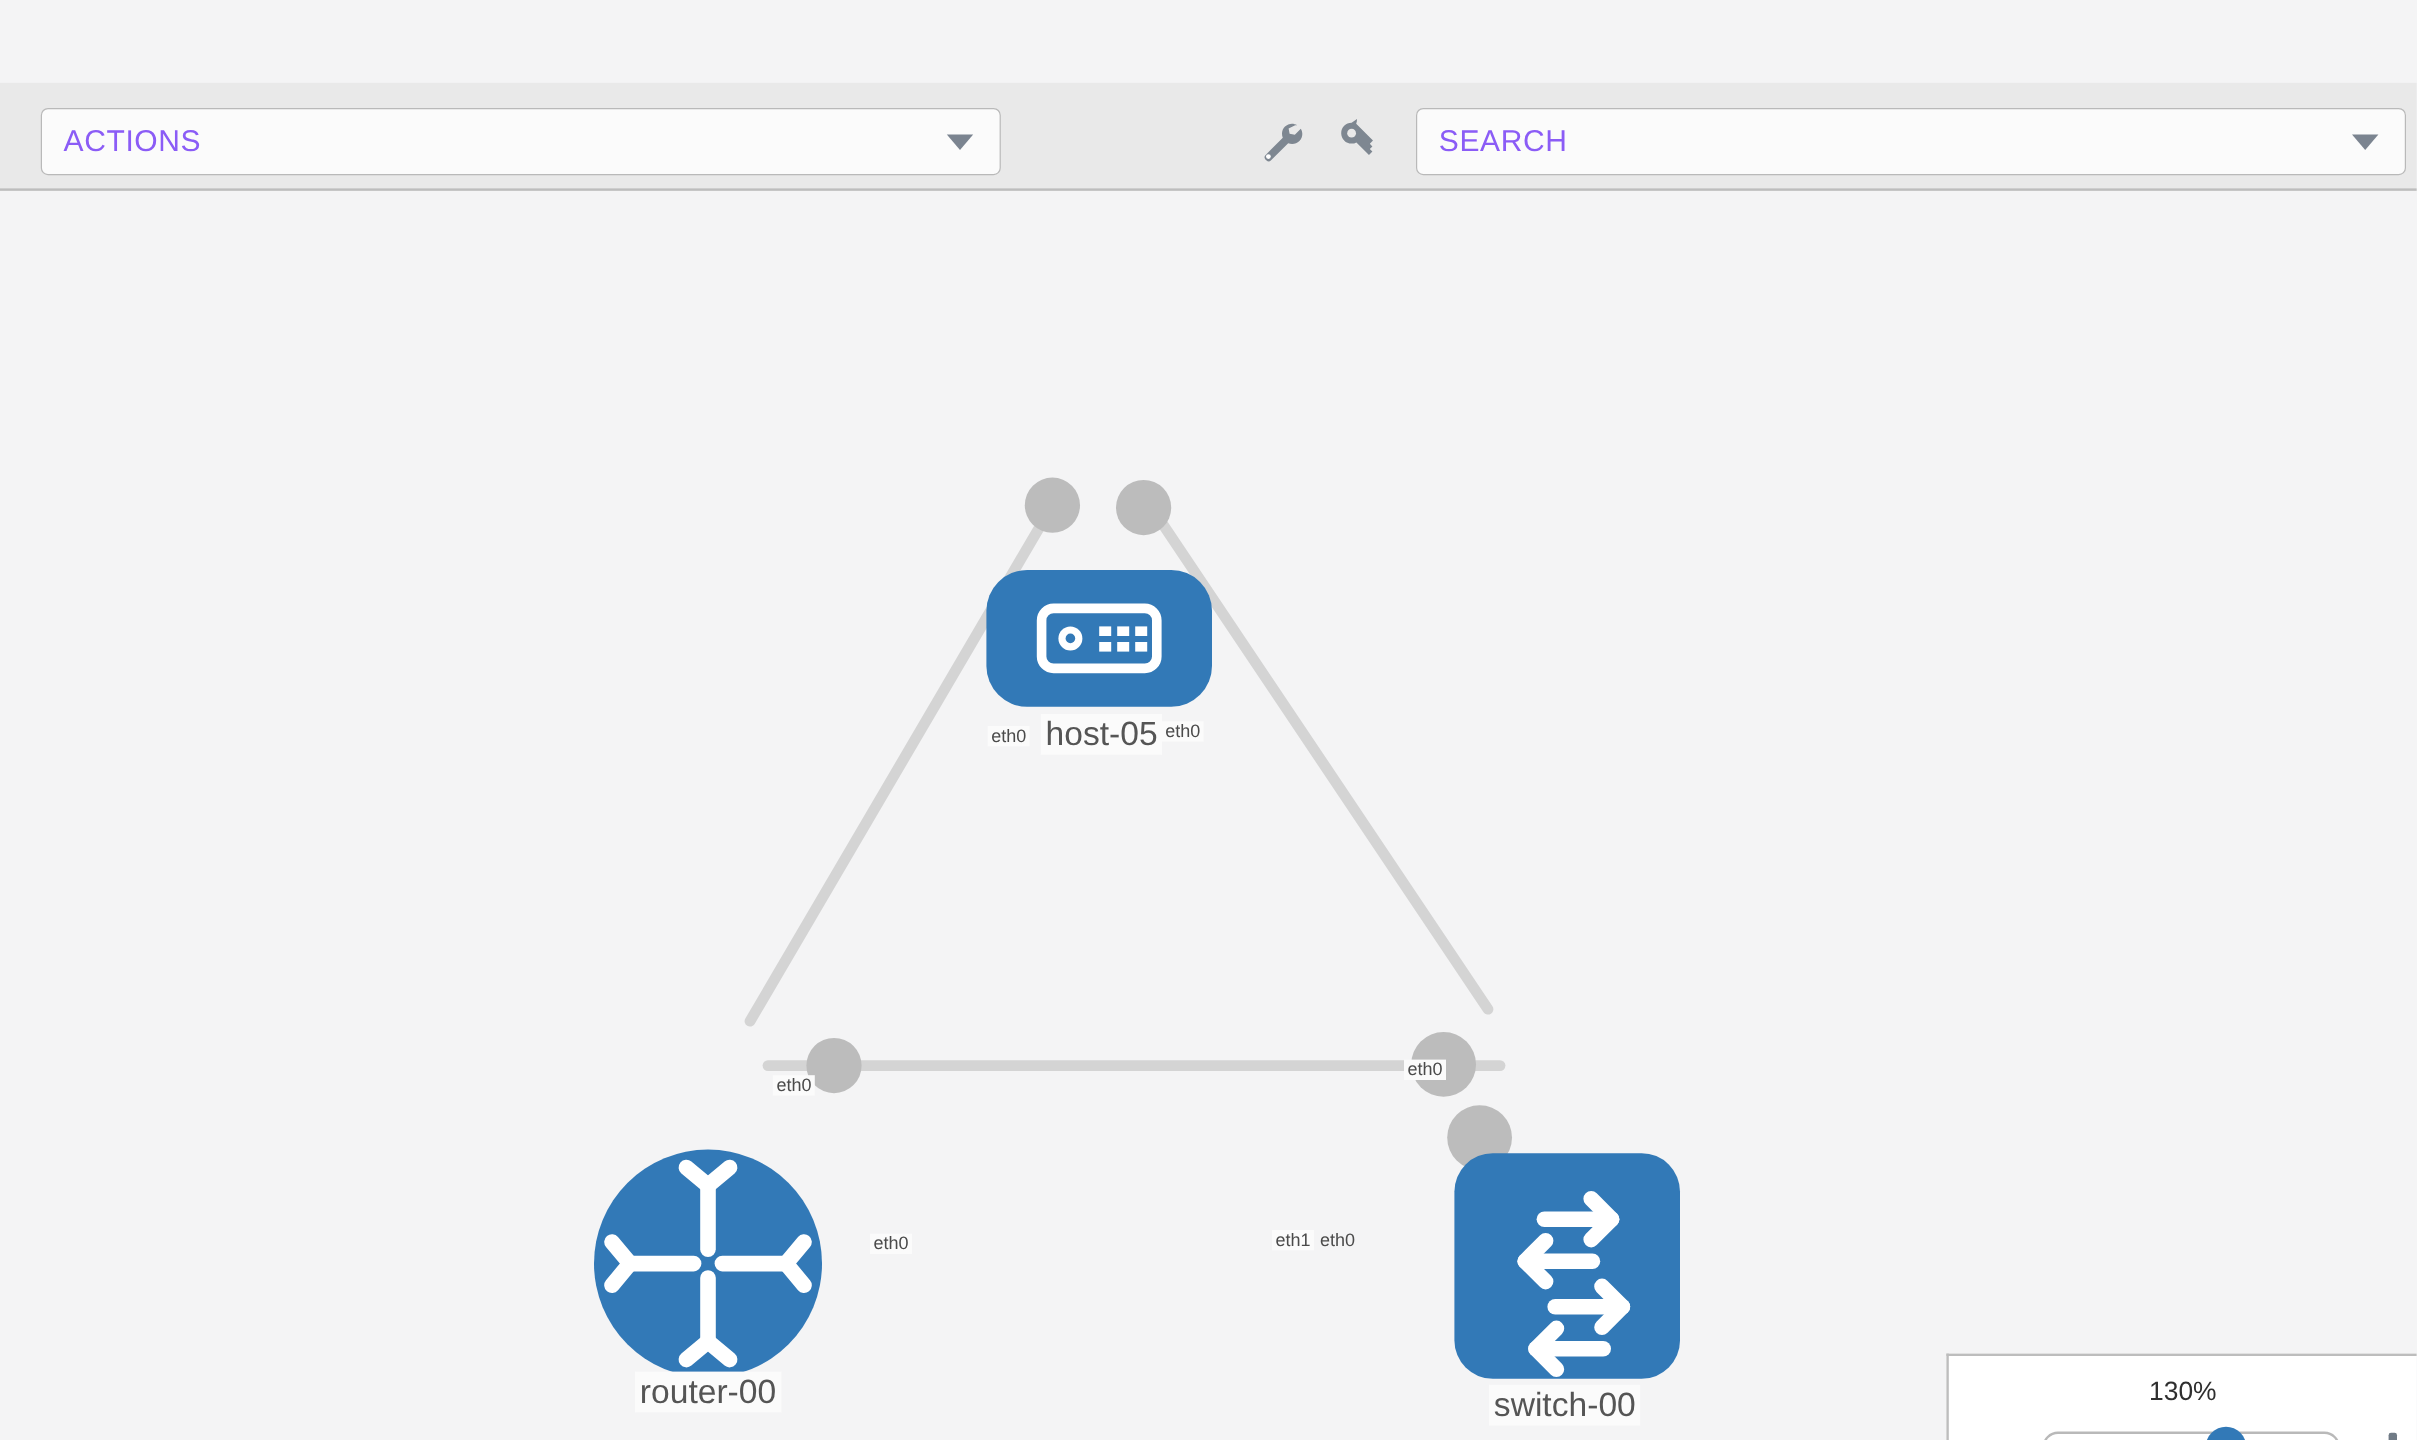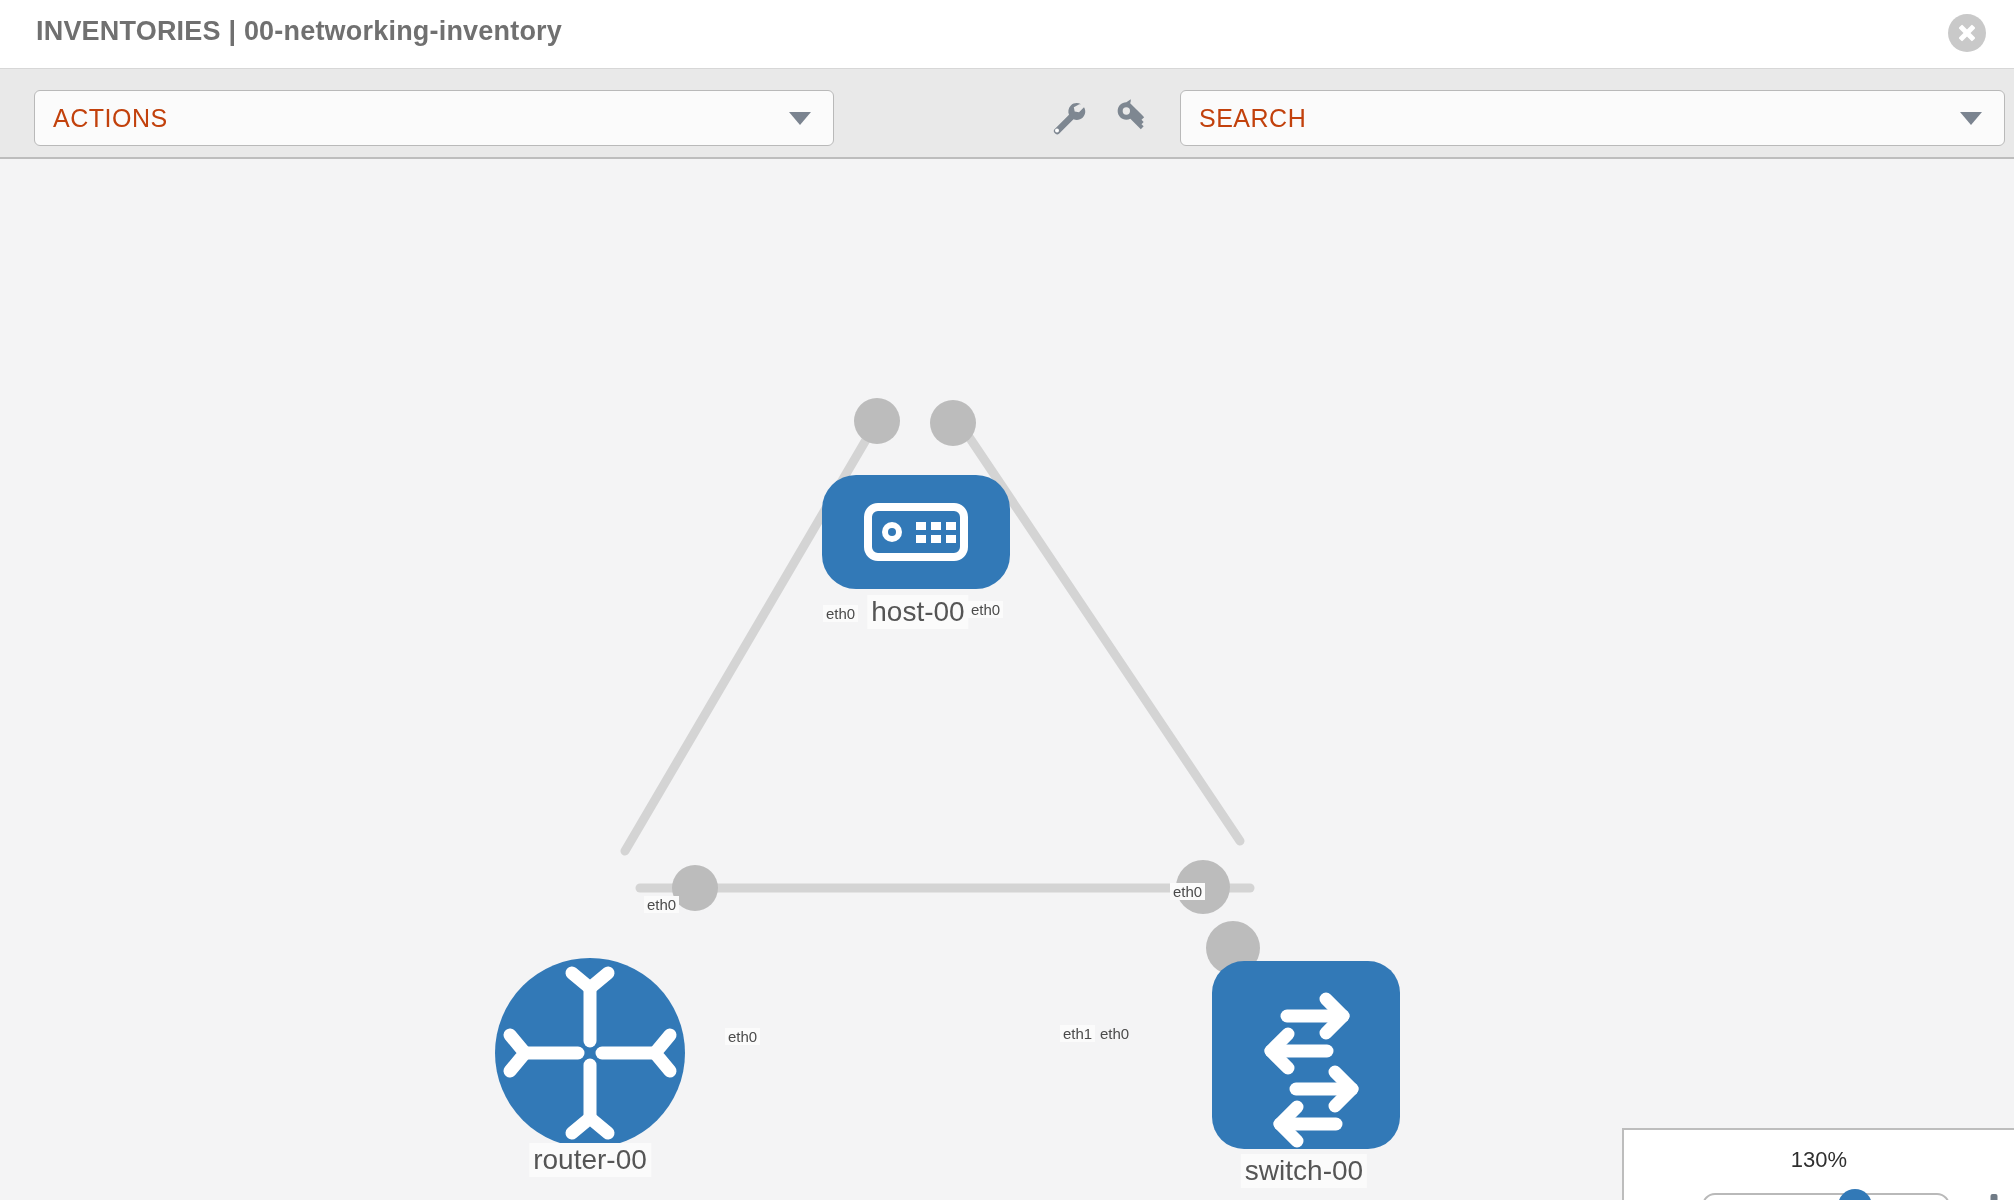--- a/index.html
+++ b/index.html
@@ -51,21 +51,21 @@
   .select-box {
     position: absolute;
     background: #fbfbfb;
     border: 1px solid #b9b9b9;
     border-radius: 6px;
     display: flex; align-items: center;
     cursor: pointer;
   }
   .select-box .sel-label {
     font-size: 25px;
-    color: #c2410c;
+    color: #8b5cf6;
     letter-spacing: 0.5px;
     padding-left: 18px;
     font-stretch: condensed;
     white-space: nowrap;
     flex: 1;
   }
   .caret {
     width: 0; height: 0;
     border-left: 11px solid transparent;
     border-right: 11px solid transparent;
@@ -159,24 +159,20 @@
     background: #3279b7;
     top: 50%; transform: translate(-50%,-50%);
     cursor: grab;
   }
 </style>
 </head>
 <body>
 
 <div id="app">
 
-  <div class="header">
-    <div class="page-title">INVENTORIES | 00-networking-inventory</div>
-    <div class="close-btn"></div>
-  </div>
 
   <div class="toolbar">
 
     <div class="select-box" id="actions-select">
       <span class="sel-label">ACTIONS</span>
       <span class="caret"></span>
     </div>
 
     <div class="tool-icon-btn" id="wrench-btn">
       <svg width="40" height="40" viewBox="0 0 24 24" aria-hidden="true">
@@ -272,21 +268,21 @@
     </svg>
 
     <div class="iface-label" style="left:823px;  top:444px;">eth0</div>
     <div class="iface-label" style="left:968px;  top:440px;">eth0</div>
     <div class="iface-label" style="left:644px;  top:735px;">eth0</div>
     <div class="iface-label" style="left:1170px; top:722px;">eth0</div>
     <div class="iface-label" style="left:725px;  top:867px;">eth0</div>
     <div class="iface-label" style="left:1097px; top:864px; background:transparent;">eth0</div>
     <div class="iface-label" style="left:1060px; top:864px;">eth1</div>
 
-    <div class="node-label" style="left:918px;  top:434px;">host-00</div>
+    <div class="node-label" style="left:918px;  top:434px;">host-05</div>
     <div class="node-label" style="left:590px;  top:982px;">router-00</div>
     <div class="node-label" style="left:1304px; top:993px;">switch-00</div>
 
   </div>
 
   <div class="zoom-panel">
     <div class="zoom-value">130%</div>
     <div class="zoom-row">
       <div class="zoom-minus"></div>
       <div class="zoom-slider">

